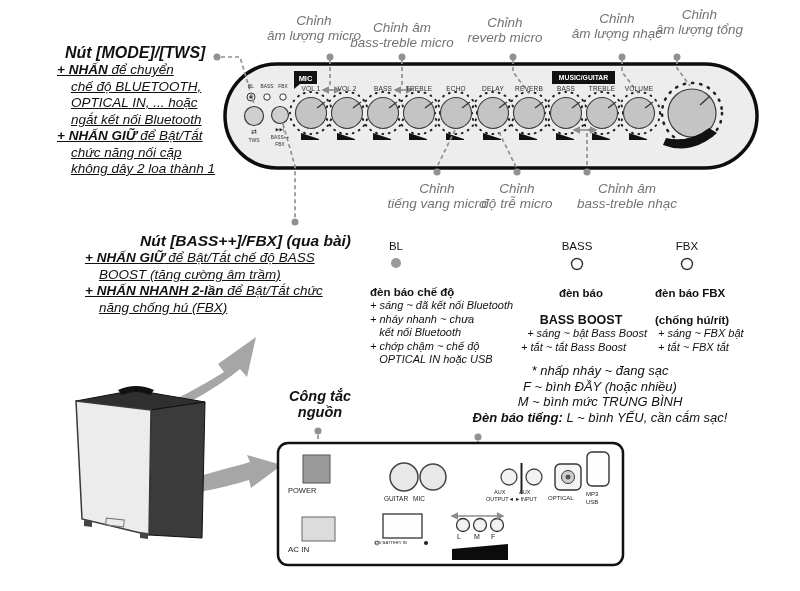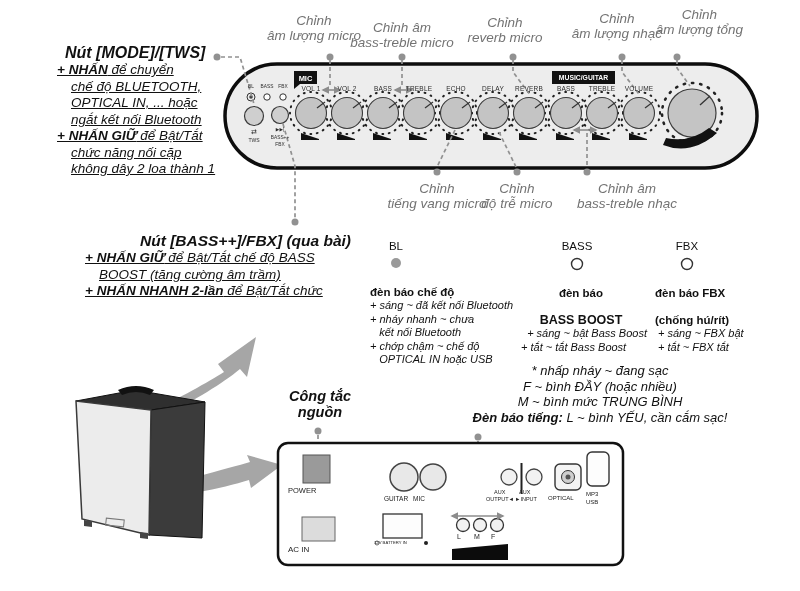--- a/index.html
+++ b/index.html
@@ -240,20 +240,21 @@
   <div class="noteline"><span class="bd">+ NHẤN GIỮ</span><span> để Bật/Tắt</span></div>
   <div class="noteline cont"><span class="bd"></span><span>chức năng nối cặp</span></div>
   <div class="noteline cont"><span class="bd"></span><span>không dây 2 loa thành 1</span></div>
 </div>
 
 <div class="abs" style="left:85px;top:232px;width:300px">
   <div class="bd it" style="font-size:15.5px;padding-left:55px">Nút [BASS++]/FBX] (qua bài)</div>
   <div class="noteline"><span class="bd">+ NHẤN GIỮ</span><span> để Bật/Tắt chế độ BASS</span></div>
   <div class="noteline cont"><span class="bd"></span><span>BOOST (tăng cường âm trầm)</span></div>
   <div class="noteline"><span class="bd">+ NHẤN NHANH 2-lần</span><span> để Bật/Tắt chức</span></div>
+  <div class="noteline cont"><span class="bd"></span><span>năng chống hú (FBX)</span></div>
 </div>
 
 <div class="abs" style="left:376px;top:240px;width:40px;text-align:center;font-size:11.5px">BL</div>
 <div class="abs" style="left:370px;top:272px;width:170px">
   <div class="ind-h">đèn báo chế độ</div>
   <div class="ind-line">+ sáng ~ đã kết nối Bluetooth</div>
   <div class="ind-line">+ nháy nhanh ~ chưa</div>
   <div class="ind-line">   kết nối Bluetooth</div>
   <div class="ind-line">+ chớp chậm ~ chế độ</div>
   <div class="ind-line">   OPTICAL IN hoặc USB</div>

